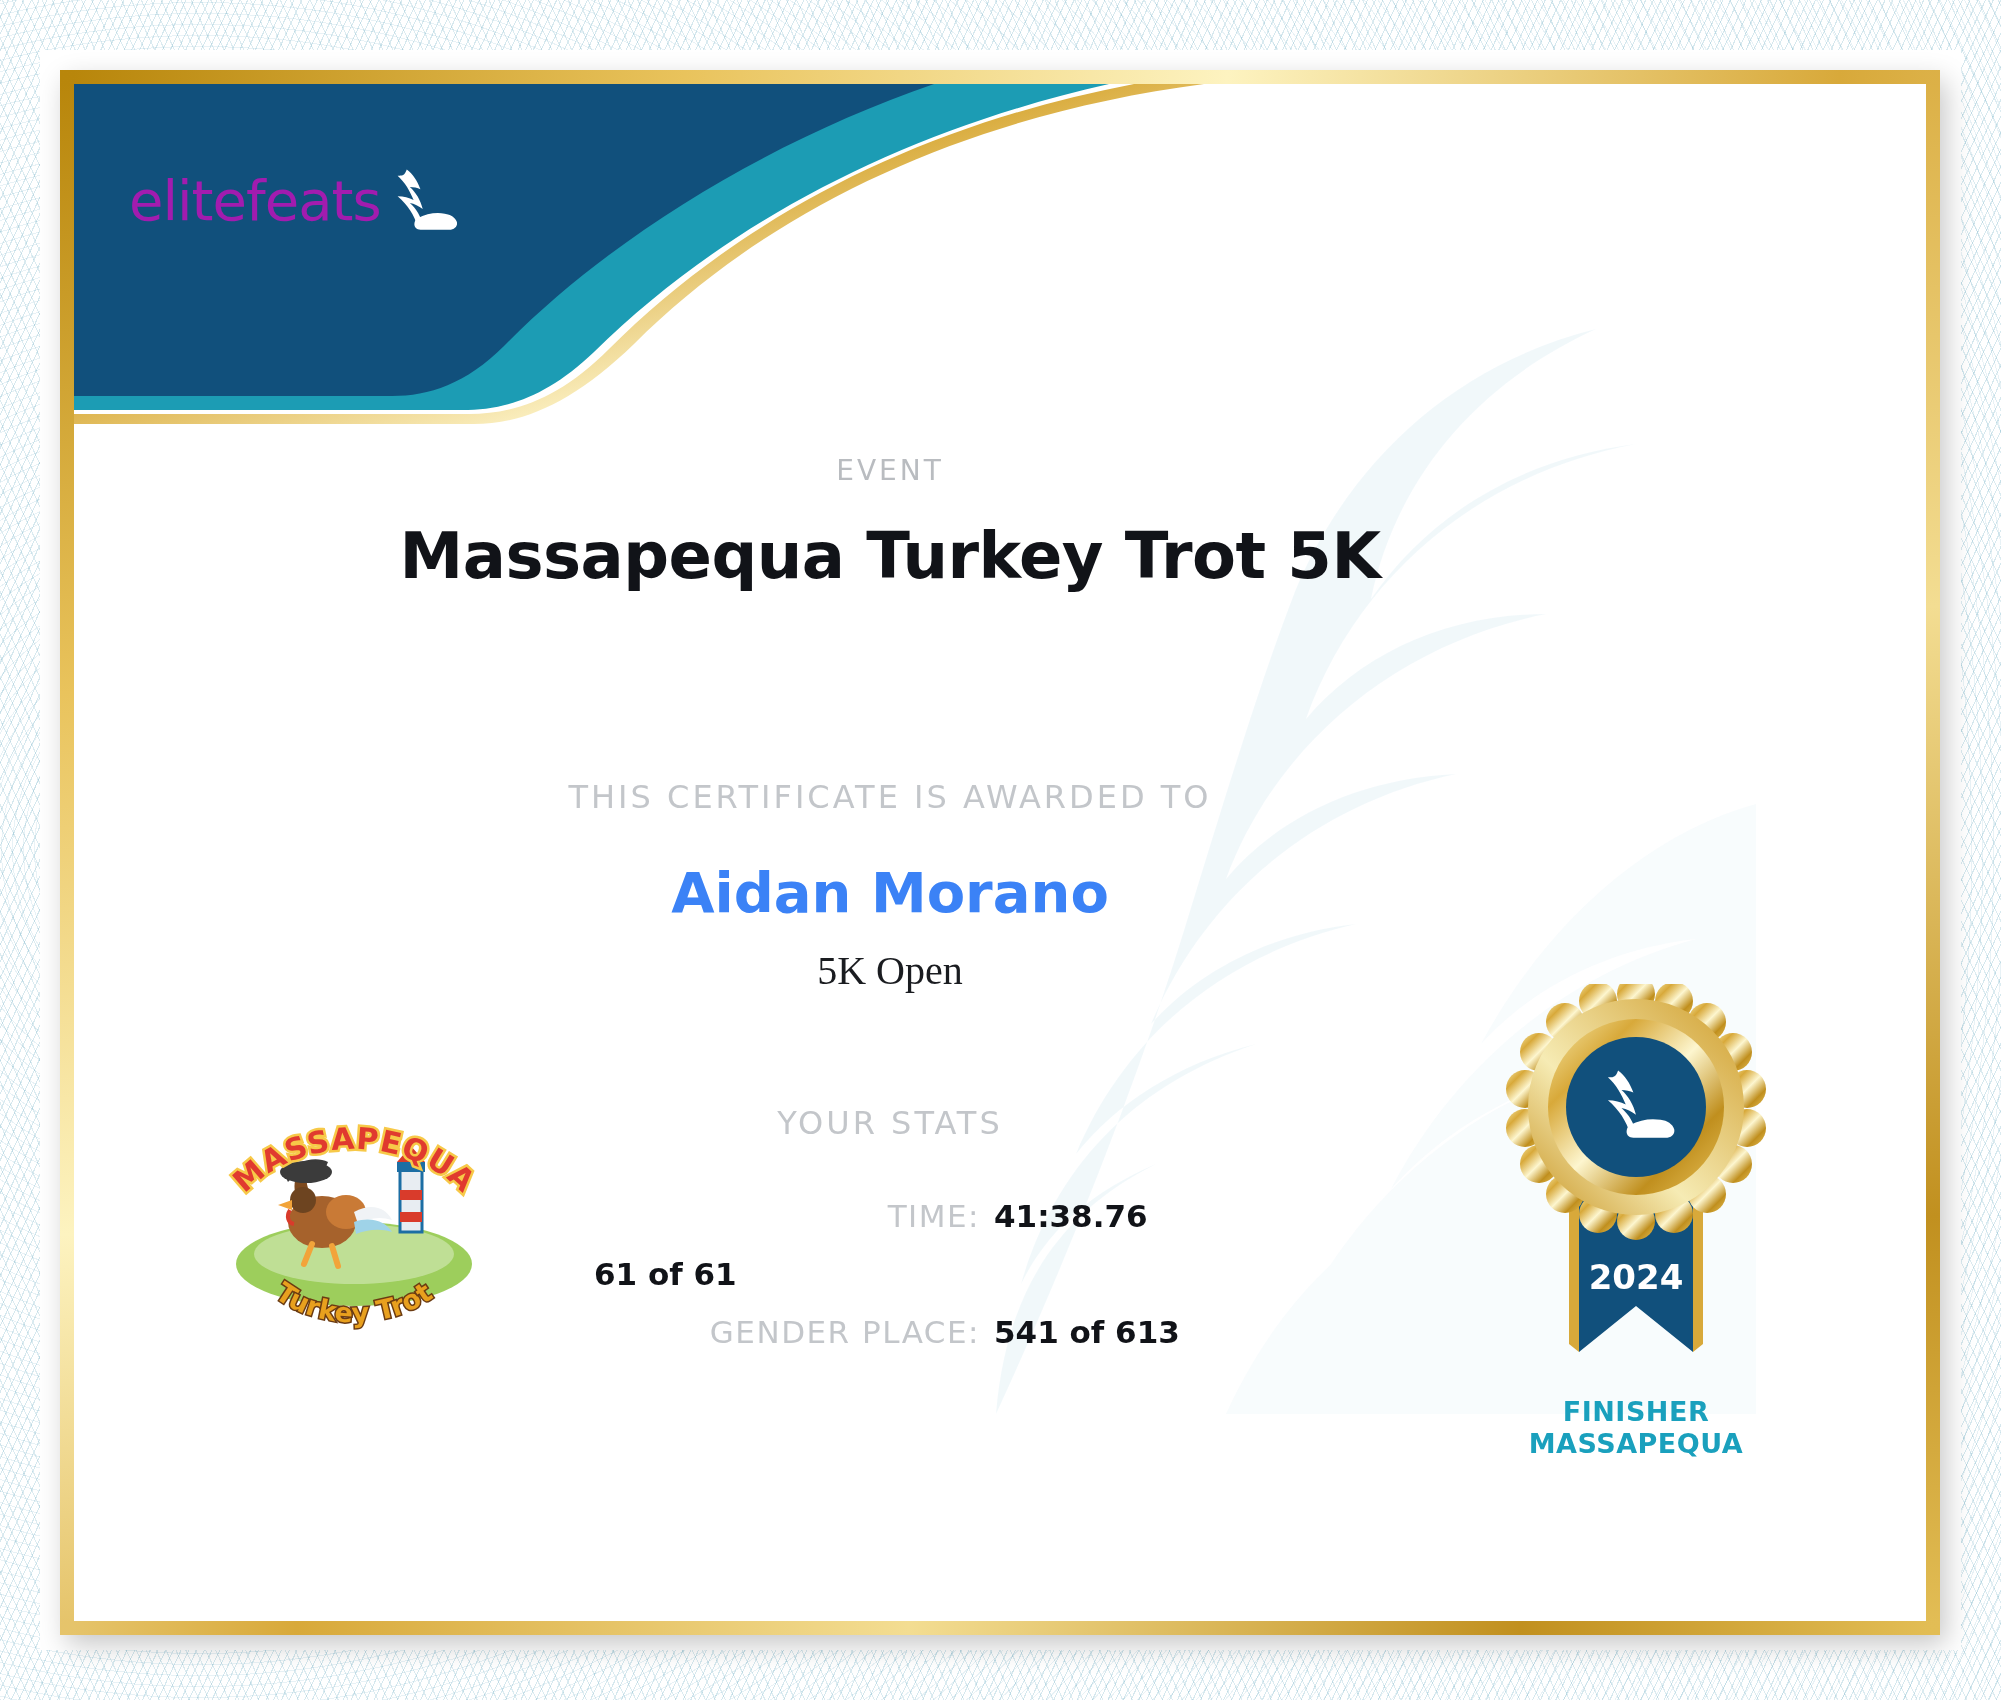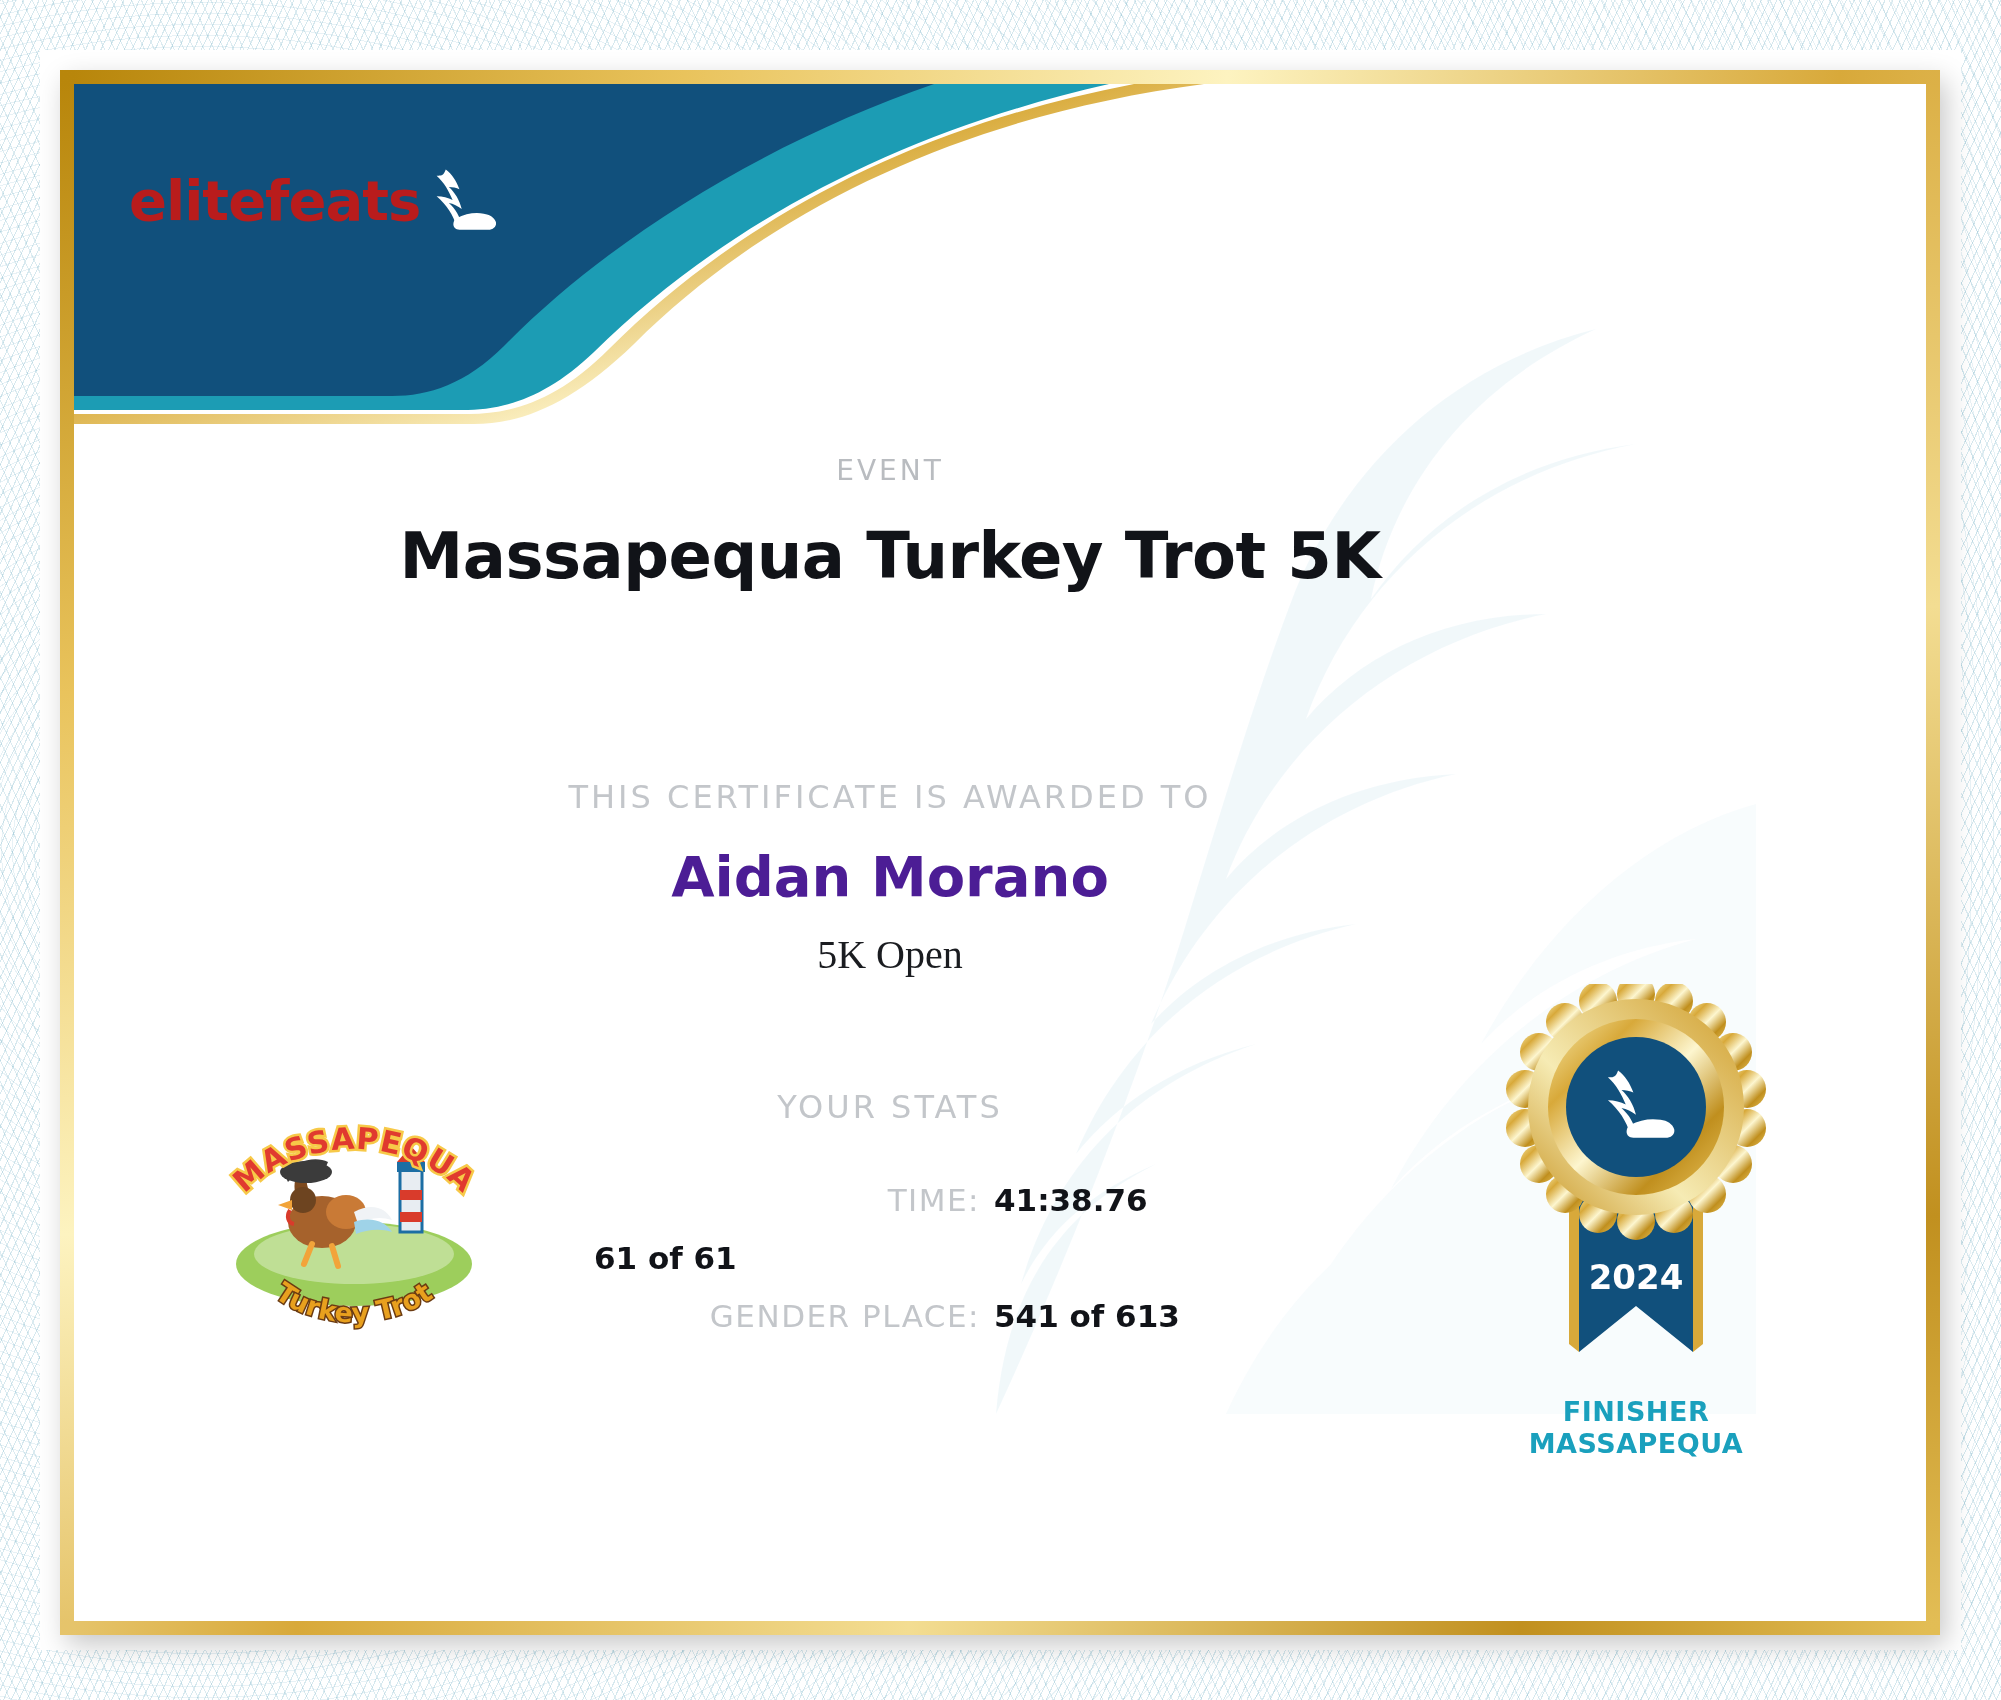--- a/index.html
+++ b/index.html
@@ -92,24 +92,24 @@
   }
   .brand {
     position: absolute;
     left: 55px;
     top: 78px;
     display: flex;
     align-items: center;
     z-index: 3;
   }
   .brand-text {
-    color: #b91c1c;
+    color: #a21caf;
     font-family: "DejaVu Sans", sans-serif;
     font-size: 56px;
-    font-weight: 700;
+    font-weight: 400;
     letter-spacing: -1px;
   }
   .brand-wing {
     margin-left: 6px;
     width: 76px;
     height: 76px;
   }
 
   
   .content {
@@ -136,22 +136,22 @@
     font-family: "DejaVu Sans", sans-serif;
   }
   .awarded-label {
     margin-top: 185px;
     color: #c3c6ca;
     font-size: 32px;
     letter-spacing: 3px;
     font-family: "DejaVu Sans", sans-serif;
   }
   .athlete-name {
-    margin-top: 28px;
-    color: #4c1d95;
+    margin-top: 44px;
+    color: #3b82f6;
     font-size: 56px;
     font-weight: 700;
     letter-spacing: 0px;
     font-family: "DejaVu Sans", sans-serif;
   }
   .division {
     margin-top: 22px;
     color: #1a1c20;
     font-size: 40px;
     font-weight: 400;

